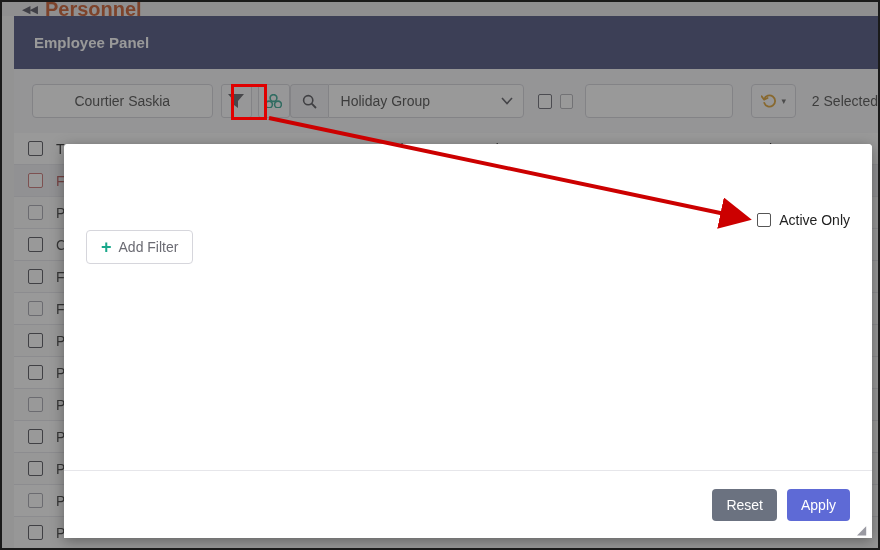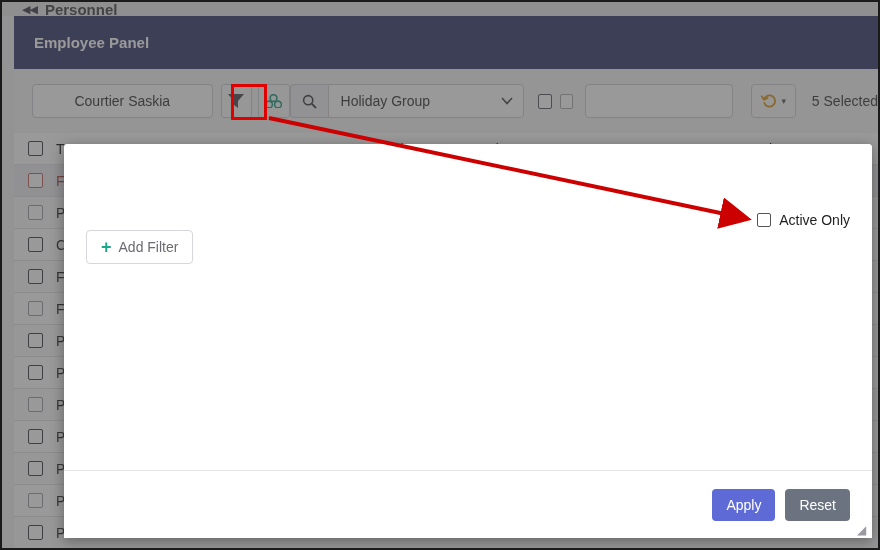--- a/index.html
+++ b/index.html
@@ -32,21 +32,21 @@
     background: #e9e9ec;
     display: flex; align-items: center;
     padding-left: 20px;
     overflow: hidden;
   }
   #collapse-icon {
     font-size: 11px; color: #3b3b4a; line-height: 1;
     letter-spacing: -1px; margin-right: 8px;
   }
   #top-strip-title {
-    font-size: 15px; font-weight: bold; color: #404040;
+    font-size: 20px; font-weight: bold; color: #c2410c;
     line-height: 1; white-space: nowrap;
   }
 
   
   #panel-header {
     position: absolute; left: 12px; top: 14px;
     width: 864px; height: 53px;
     background: #32386b;
     display: flex; align-items: center;
     padding-left: 20px;
@@ -304,21 +304,21 @@
       <input id="tb-text-input" type="text" value="" placeholder="" style="">
 
       <div id="history-btn">
         <svg width="17" height="16" viewBox="0 0 17 16">
           <path d="M3.2 6.3 A5.6 5.6 0 1 1 3.2 9.8" fill="none" stroke="#d99312" stroke-width="1.8" stroke-linecap="round"></path>
           <polyline points="0.6,3.2 3.0,6.6 6.6,5.0" fill="none" stroke="#d99312" stroke-width="1.8" stroke-linecap="round" stroke-linejoin="round"></polyline>
         </svg>
         <span style="font-size:9px;color:#555;">▾</span>
       </div>
 
-      <span id="selected-count">5 Selected</span>
+      <span id="selected-count">2 Selected</span>
     </div>
 
     <div id="table">
       <div class="trow head">
         <div class="cell cell-cb">
           <div class="rcb"></div>
         </div>
         <div class="cell cell-type">Type</div>
         <div class="cell cell-name">
           <span>Name</span><span class="sort-arrow">▲</span>
@@ -472,22 +472,22 @@
       <div id="active-only-row">
         <div id="active-only-cb"></div>
         <span id="active-only-label">Active Only</span>
       </div>
       <div id="add-filter-btn">
         <span id="add-filter-plus">+</span>
         <span id="add-filter-label">Add Filter</span>
       </div>
     </div>
     <div id="modal-footer">
+      <button class="btn" id="reset-btn">Reset</button>
       <button class="btn" id="apply-btn">Apply</button>
-      <button class="btn" id="reset-btn">Reset</button>
       <span id="resize-handle">◢</span>
     </div>
   </div>
 
   <div id="annot">
     <div id="filter-highlight"></div>
     <svg width="880" height="550" style="position:absolute;left:0;top:0;">
       <defs>
         <marker id="ah" markerWidth="8" markerHeight="8" refX="6" refY="4" orient="auto">
           <polygon points="0,0 8,4 0,8" fill="#cc0000"></polygon>

